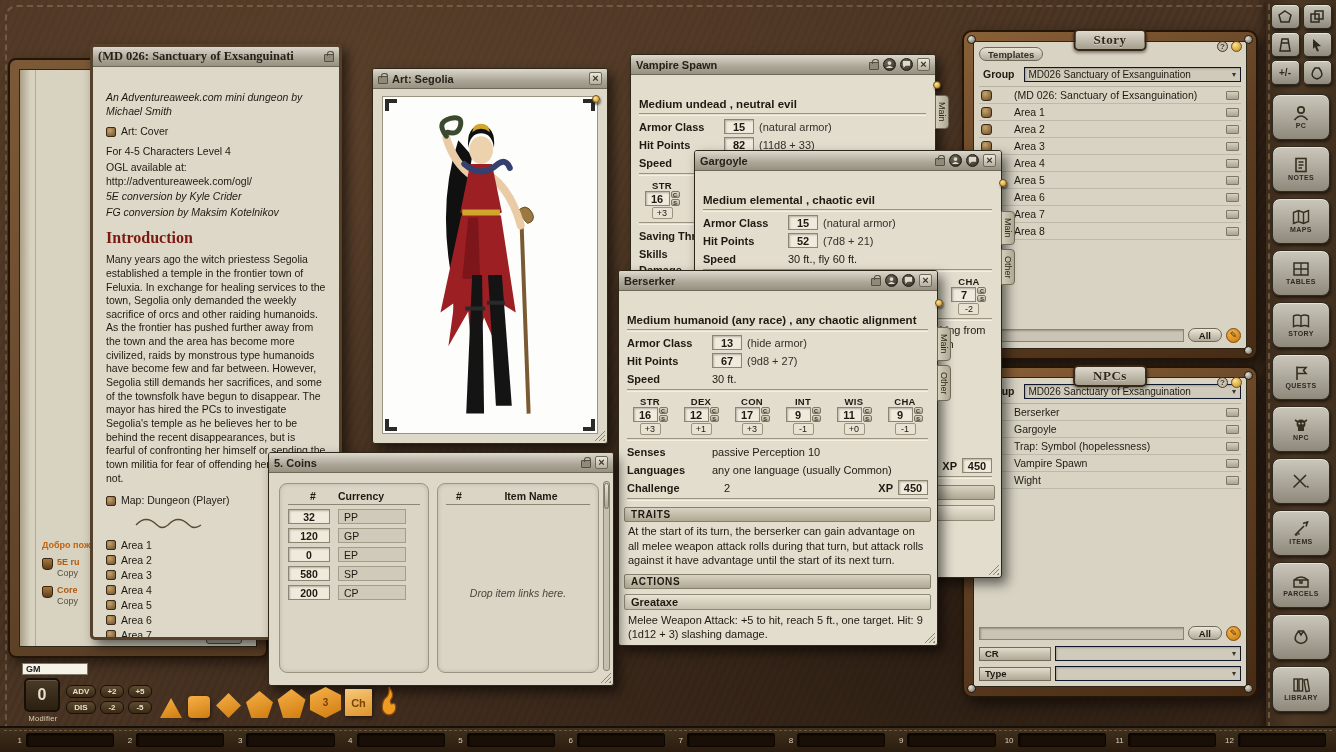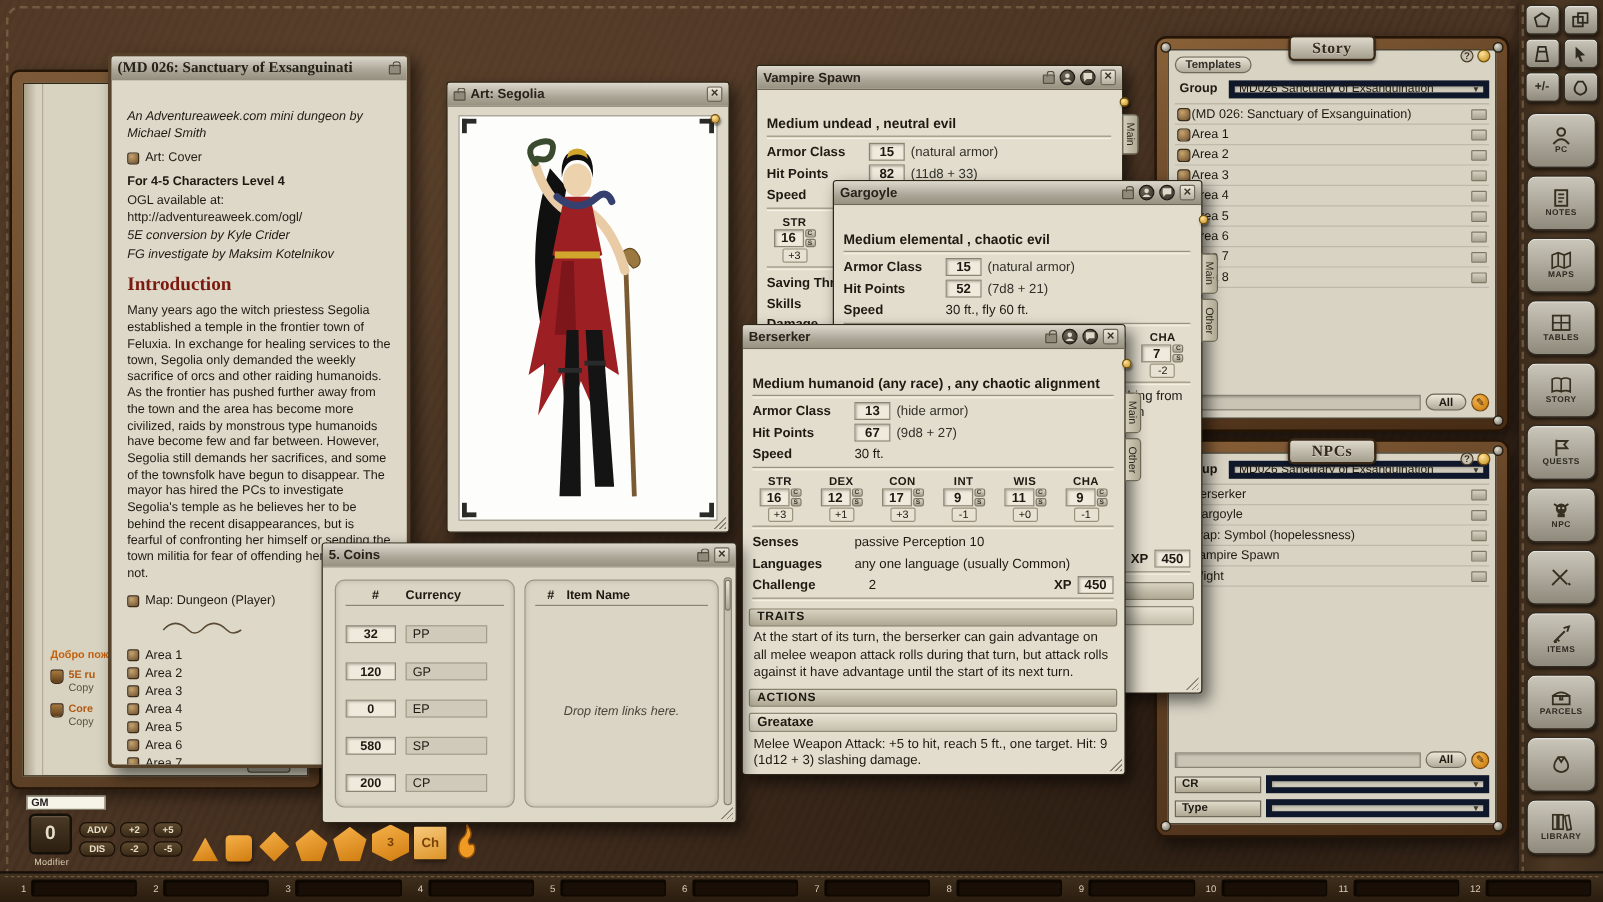--- a/index.html
+++ b/index.html
@@ -41,21 +41,21 @@
 .chat-entry .t2{color:#55503f}
 #chat-tab{position:absolute;right:14px;bottom:2px;width:36px;height:14px;display:flex;align-items:center;justify-content:center;
   background:linear-gradient(#e4dfcf,#b2ac9b);border:1px solid #55503f;border-radius:3px;font-size:9px;font-weight:bold;color:#33302a}
 #gm-box{position:absolute;left:22px;top:663px;width:66px;height:12px;background:#f6f3e9;border:1px solid #7d7766;font-size:9px;font-weight:bold;line-height:11px;padding-left:3px;z-index:3;color:#222}
 
 
 #storypage{left:90px;top:44px;width:252px;height:596px;z-index:3;border:3px solid #55402a;border-radius:5px}
 #storypage .tbar{font-family:"Liberation Serif",serif;font-size:12.5px}
 #storypage .content{padding:24px 13px;font-size:10.5px;line-height:1.3;height:calc(100% - 20px);overflow:hidden}
 .ital{font-style:italic;margin-bottom:7px}
-.boldline{font-weight:bold;margin:7px 0 2px}
+.boldline{font-weight:normal;margin:7px 0 2px}
 .plainline{margin:2px 0}
 .linkrow{display:flex;align-items:center;gap:5px;margin:6px 0;height:13px}
 .link-ico{width:10px;height:10px;border-radius:2px;background:radial-gradient(circle at 35% 30%,#c8a369,#6b4f30);border:1px solid #3c2b18;flex:none}
 .h-red{font-family:"Liberation Serif",serif;color:#7c1a10;font-size:16px;font-weight:bold;margin:9px 0 4px}
 .areas .linkrow{margin:2px 0}
 .flourish{margin:10px 0 6px 28px}
 
 
 #artwin{left:372px;top:68px;width:236px;height:376px;z-index:3}
 #artwin .canvas{position:absolute;left:9px;top:27px;right:9px;bottom:9px;background:#fdfdfb;border:1px solid #9a9484;overflow:hidden}
@@ -90,21 +90,21 @@
 .sidetab{writing-mode:vertical-rl;background:linear-gradient(90deg,#d3ceba,#aea893);border:1px solid #6e6857;font-size:9px;padding:6px 1px;border-radius:0 4px 4px 0;color:#2a251b}
 
 #vampwin{left:630px;top:54px;width:306px;height:390px;z-index:4}
 #gargwin{left:694px;top:150px;width:308px;height:428px;z-index:5}
 #berswin{left:618px;top:270px;width:320px;height:376px;z-index:6}
 
 
 #coinswin{left:268px;top:452px;width:346px;height:234px;z-index:7}
 #coinswin .panel{position:absolute;top:30px;bottom:12px;background:#dad5c5;border:1px solid #9a9484;border-radius:8px;box-shadow:inset 0 0 4px rgba(0,0,0,.15);padding:6px 8px}
 .phead{display:flex;font-size:10.5px;font-weight:bold;border-bottom:1px solid #8b8574;padding-bottom:2px;margin-bottom:4px}
-.coinrow{display:flex;gap:8px;margin:16px 0;align-items:flex-end}
+.coinrow{display:flex;gap:8px;margin:4px 0;align-items:flex-end}
 .coin-amt{width:42px;height:15px;background:#efeadb;border:1px solid #8b8574;box-shadow:inset 1px 1px 2px rgba(0,0,0,.25);display:flex;align-items:center;justify-content:center;font-size:10.5px;font-weight:bold}
 .coin-cur{width:68px;height:15px;background:#cfcaba;border:1px solid #a39d8c;display:flex;align-items:center;padding-left:5px;font-size:10.5px}
 .drop-hint{position:absolute;left:0;right:0;top:55%;text-align:center;font-style:italic;font-size:10.5px;color:#4a453a}
 .vscroll{position:absolute;right:3px;top:28px;bottom:14px;width:7px;background:#c4bfaf;border:1px solid #8b8574;border-radius:3px}
 .vscroll .thumb{position:absolute;top:1px;left:0;right:0;height:26px;background:linear-gradient(#e8e3d3,#aba694);border-radius:3px;border:1px solid #7d7766}
 
 
 .frame{position:absolute;background:linear-gradient(155deg,#8a6138,#5e3f24 45%,#472c15);border:2px solid #241507;border-radius:10px;padding:9px;box-shadow:5px 6px 14px rgba(0,0,0,.55)}
 .frame .inner{width:100%;height:100%;background:#d8d3c3;border:1px solid #2e2718;display:flex;flex-direction:column;padding:4px 5px;gap:3px}
 .plaque{position:absolute;top:-3px;left:50%;transform:translateX(-50%);padding:1px 18px;
@@ -113,25 +113,25 @@
   box-shadow:0 2px 3px rgba(0,0,0,.4);z-index:2;text-shadow:0 1px 0 rgba(255,255,255,.45)}
 .rivet{position:absolute;width:9px;height:9px;border-radius:50%;background:radial-gradient(circle at 35% 30%,#e3dfd3,#6a665a);border:1px solid #241c10}
 .rivet.tl{left:3px;top:3px}.rivet.tr{right:3px;top:3px}.rivet.bl{left:3px;bottom:3px}.rivet.br{right:3px;bottom:3px}
 .wtools{position:absolute;top:9px;right:14px;display:flex;gap:3px;z-index:3}
 .wtool{width:11px;height:11px;border-radius:50%;background:radial-gradient(#ded9c9,#a8a391);border:1px solid #4a3a26;font-size:8px;line-height:10px;text-align:center;font-weight:bold;color:#3a2f1e}
 .wtool.gold{background:radial-gradient(circle at 35% 30%,#ffe39a,#c08a18);border-color:#6e4c0c}
 .toolbar-row{display:flex;align-items:center;gap:5px;height:16px;flex:none}
 .pill{height:14px;padding:0 8px;display:inline-flex;align-items:center;background:linear-gradient(#e8e3d3,#b0ab9a);border:1px solid #6e695b;border-radius:7px;font-size:9.5px;font-weight:bold;color:#33302a}
 .group-row{display:flex;align-items:center;gap:5px;height:18px;flex:none}
 .group-lab{font-size:10.5px;font-weight:bold;padding:0 4px}
-.dropdown{flex:1;height:15px;background:#cfcaba;border:5px solid #0f172a;box-shadow:inset 1px 1px 2px rgba(0,0,0,.2);display:flex;align-items:center;padding:0 4px;font-size:10px;gap:4px}
+.dropdown{flex:1;height:15px;background:#cfcaba;border:1px solid #0f172a;box-shadow:inset 1px 1px 2px rgba(0,0,0,.2);display:flex;align-items:center;padding:0 4px;font-size:10px;gap:4px}
 .dropdown .dval{flex:1;white-space:nowrap;overflow:hidden}
 .caret{font-size:8px;color:#3a352a;flex:none}
 .listarea{flex:1;overflow:hidden;border-top:1px solid #b7b1a0}
-.lrow{display:flex;align-items:center;gap:1px;height:17px;border-bottom:1px solid rgba(0,0,0,.12);padding:0 2px;font-size:10.5px}
+.lrow{display:flex;align-items:center;gap:22px;height:17px;border-bottom:1px solid rgba(0,0,0,.12);padding:0 2px;font-size:10.5px}
 .lrow-ico{width:11px;height:11px;border-radius:3px;background:radial-gradient(circle at 35% 30%,#c8a369,#6b4f30);border:1px solid #3c2b18;flex:none}
 .lrow-txt{flex:1;white-space:nowrap;overflow:hidden}
 .lrow-edit{width:13px;height:9px;background:linear-gradient(#d5d0c0,#a8a391);border:1px solid #7d7766;border-radius:1px;flex:none}
 .bottombar{display:flex;align-items:center;gap:4px;height:18px;flex:none}
 .searchbox{flex:1;height:13px;background:#c9c4b4;border:1px solid #8a8476;box-shadow:inset 1px 1px 2px rgba(0,0,0,.25)}
 .allbtn{height:14px;padding:0 10px;display:inline-flex;align-items:center;background:linear-gradient(#ece7d7,#b0ab9a);border:1px solid #6e695b;border-radius:7px;font-size:9.5px;font-weight:bold}
 .pencil{width:15px;height:15px;border-radius:50%;background:radial-gradient(circle at 35% 30%,#f5b44e,#c27708);border:1px solid #7a4a10;display:flex;align-items:center;justify-content:center;font-size:9px;color:#4a2a06}
 .filter-row{display:flex;align-items:center;gap:4px;height:17px;flex:none}
 .filter-lab{width:72px;height:14px;background:linear-gradient(#e0dbcb,#aea893);border:1px solid #6e695b;font-size:9.5px;font-weight:bold;display:flex;align-items:center;padding-left:5px}
 #storylist{left:962px;top:30px;width:296px;height:330px;z-index:3}
@@ -212,21 +212,21 @@
     </div>
     <div class="content">
       <div class="ital">An Adventureaweek.com mini dungeon by Michael Smith</div>
       <div class="linkrow">
         <span class="link-ico"></span>
         <span>Art: Cover</span>
       </div>
       <div class="boldline">For 4-5 Characters Level 4</div>
       <div class="plainline">OGL available at: http://adventureaweek.com/ogl/</div>
       <div class="plainline" style="font-style:italic">5E conversion by Kyle Crider</div>
-      <div class="plainline" style="font-style:italic">FG investigate by Maksim Kotelnikov</div>
+      <div class="plainline" style="font-style:italic">FG conversion by Maksim Kotelnikov</div>
       <div class="h-red">Introduction</div>
       <div style="text-align:left">Many years ago the witch priestess Segolia established a temple in the frontier town of Feluxia. In exchange for healing services to the town, Segolia only demanded the weekly sacrifice of orcs and other raiding humanoids. As the frontier has pushed further away from the town and the area has become more civilized, raids by monstrous type humanoids have become few and far between. However, Segolia still demands her sacrifices, and some of the townsfolk have begun to disappear. The mayor has hired the PCs to investigate Segolia's temple as he believes her to be behind the recent disappearances, but is fearful of confronting her himself or sending the town militia for fear of offending her if she is not.</div>
       <div class="linkrow" style="margin-top:9px">
         <span class="link-ico"></span>
         <span>Map: Dungeon (Player)</span>
       </div>
       <div class="flourish">
         <svg width="72" height="12" viewBox="0 0 72 12">
             <path d="M2 8 q10 -11 21 0 q5 5 11 0 q10 -11 21 0 q5 5 12 0" stroke="#5a4a33" stroke-width="1.3" fill="none"></path>
           </svg>
@@ -676,21 +676,21 @@
         <span class="coin-cur">SP</span>
       </div>
       <div class="coinrow">
         <span class="coin-amt">200</span>
         <span class="coin-cur">CP</span>
       </div>
     </div>
     <div class="panel" style="left:168px;width:162px">
       <div class="phead">
         <span style="width:26px;text-align:center">#</span>
-        <span style="flex:1;">Item Name</span>
+        <span style="flex:1;text-align:center">Item Name</span>
       </div>
       <div class="drop-hint">Drop item links here.</div>
     </div>
     <div class="vscroll">
         <span class="thumb"></span>
       </div>
     <div class="grip"></div>
   </div>
 
   <div class="frame" id="storylist">

